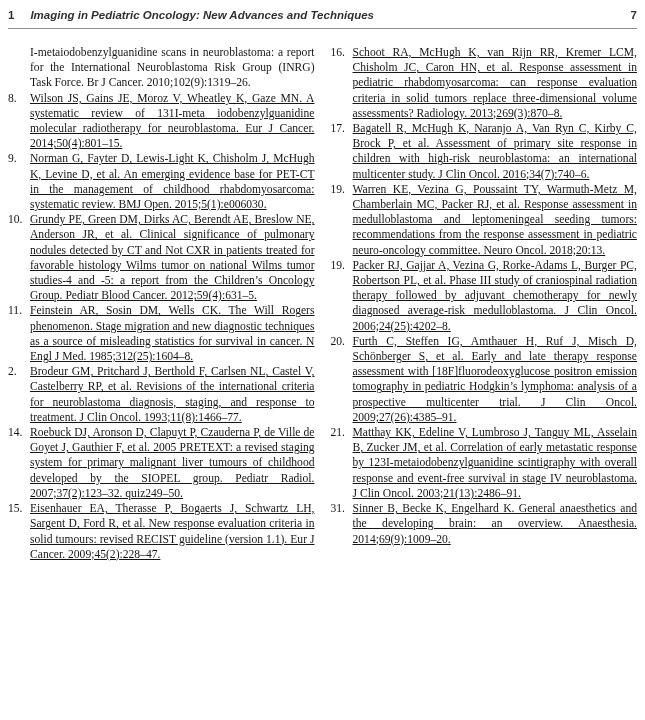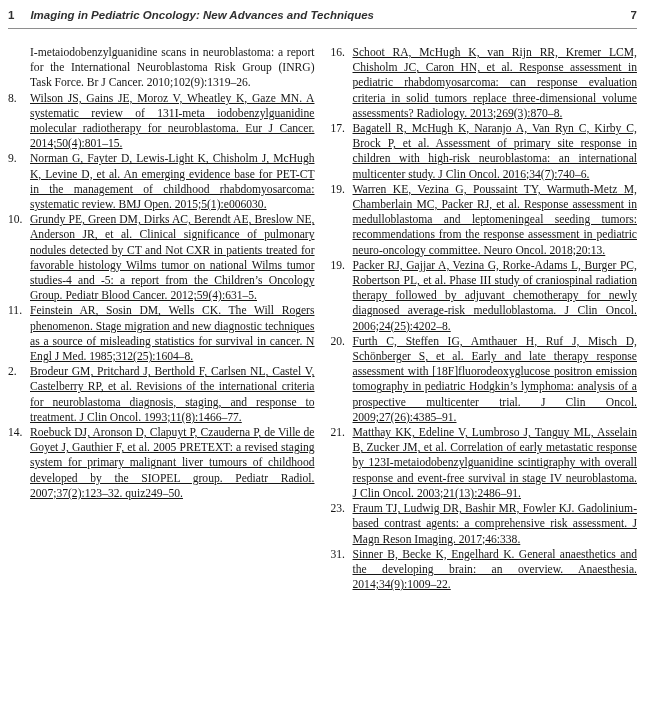--- a/index.html
+++ b/index.html
@@ -108,20 +108,24 @@
           <span class="ref-body">Feinstein AR, Sosin DM, Wells CK. The Will Rogers phenomenon. Stage migration and new diagnostic techniques as a source of misleading statistics for survival in cancer. N Engl J Med. 1985;312(25):1604–8.</span>
         </li>
         <li class="ref">
           <span class="ref-num">2.</span>
           <span class="ref-body">Brodeur GM, Pritchard J, Berthold F, Carlsen NL, Castel V, Castelberry RP, et al. Revisions of the international criteria for neuroblastoma diagnosis, staging, and response to treatment. J Clin Oncol. 1993;11(8):1466–77.</span>
         </li>
         <li class="ref">
           <span class="ref-num">14.</span>
           <span class="ref-body">Roebuck DJ, Aronson D, Clapuyt P, Czauderna P, de Ville de Goyet J, Gauthier F, et al. 2005 PRETEXT: a revised staging system for primary malignant liver tumours of childhood developed by the SIOPEL group. Pediatr Radiol. 2007;37(2):123–32. quiz249–50.</span>
         </li>
+        <li class="ref">
+          <span class="ref-num">15.</span>
+          <span class="ref-body">Eisenhauer EA, Therasse P, Bogaerts J, Schwartz LH, Sargent D, Ford R, et al. New response evaluation criteria in solid tumours: revised RECIST guideline (version 1.1). Eur J Cancer. 2009;45(2):228–47.</span>
+        </li>
       </ol>
     </section>
 
     <section class="col">
       <ol class="refs">
         <li class="ref">
           <span class="ref-num">16.</span>
           <span class="ref-body">Schoot RA, McHugh K, van Rijn RR, Kremer LCM, Chisholm JC, Caron HN, et al. Response assessment in pediatric rhabdomyosarcoma: can response evaluation criteria in solid tumors replace three-dimensional volume assessments? Radiology. 2013;269(3):870–8.</span>
         </li>
         <li class="ref">
@@ -138,24 +142,20 @@
         </li>
         <li class="ref">
           <span class="ref-num">20.</span>
           <span class="ref-body">Furth C, Steffen IG, Amthauer H, Ruf J, Misch D, Schönberger S, et al. Early and late therapy response assessment with [18F]fluorodeoxyglucose positron emission tomography in pediatric Hodgkin’s lymphoma: analysis of a prospective multicenter trial. J Clin Oncol. 2009;27(26):4385–91.</span>
         </li>
         <li class="ref">
           <span class="ref-num">21.</span>
           <span class="ref-body">Matthay KK, Edeline V, Lumbroso J, Tanguy ML, Asselain B, Zucker JM, et al. Correlation of early metastatic response by 123I-metaiodobenzylguanidine scintigraphy with overall response and event-free survival in stage IV neuroblastoma. J Clin Oncol. 2003;21(13):2486–91.</span>
         </li>
         <li class="ref">
-          <span class="ref-num">23.</span>
-          <span class="ref-body">Fraum TJ, Ludwig DR, Bashir MR, Fowler KJ. Gadolinium-based contrast agents: a comprehensive risk assessment. J Magn Reson Imaging. 2017;46:338.</span>
-        </li>
-        <li class="ref">
           <span class="ref-num">31.</span>
-          <span class="ref-body">Sinner B, Becke K, Engelhard K. General anaesthetics and the developing brain: an overview. Anaesthesia. 2014;34(9):1009–22.</span>
+          <span class="ref-body">Sinner B, Becke K, Engelhard K. General anaesthetics and the developing brain: an overview. Anaesthesia. 2014;69(9):1009–20.</span>
         </li>
       </ol>
     </section>
 
   </main>
 </div>
 
 </body></html>

